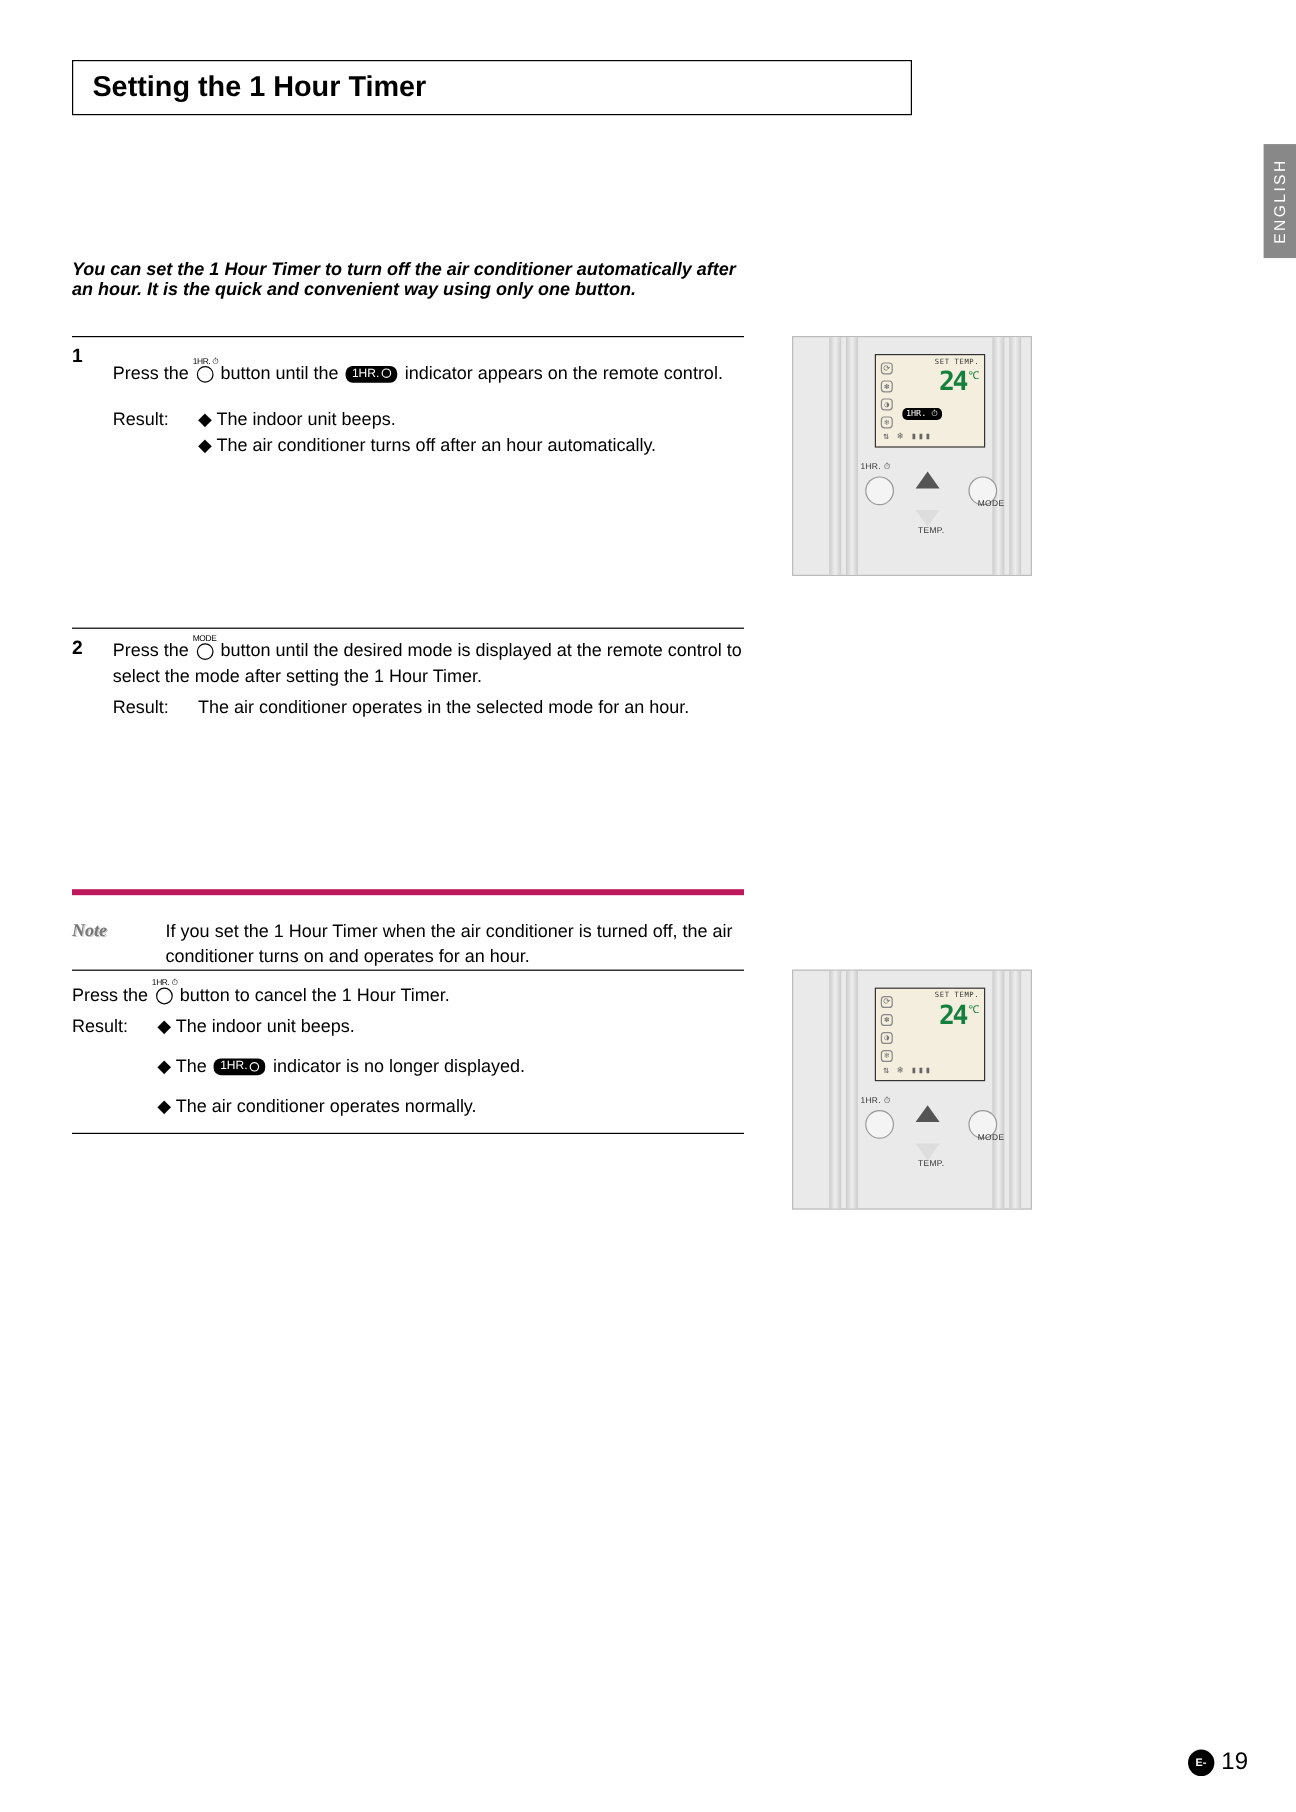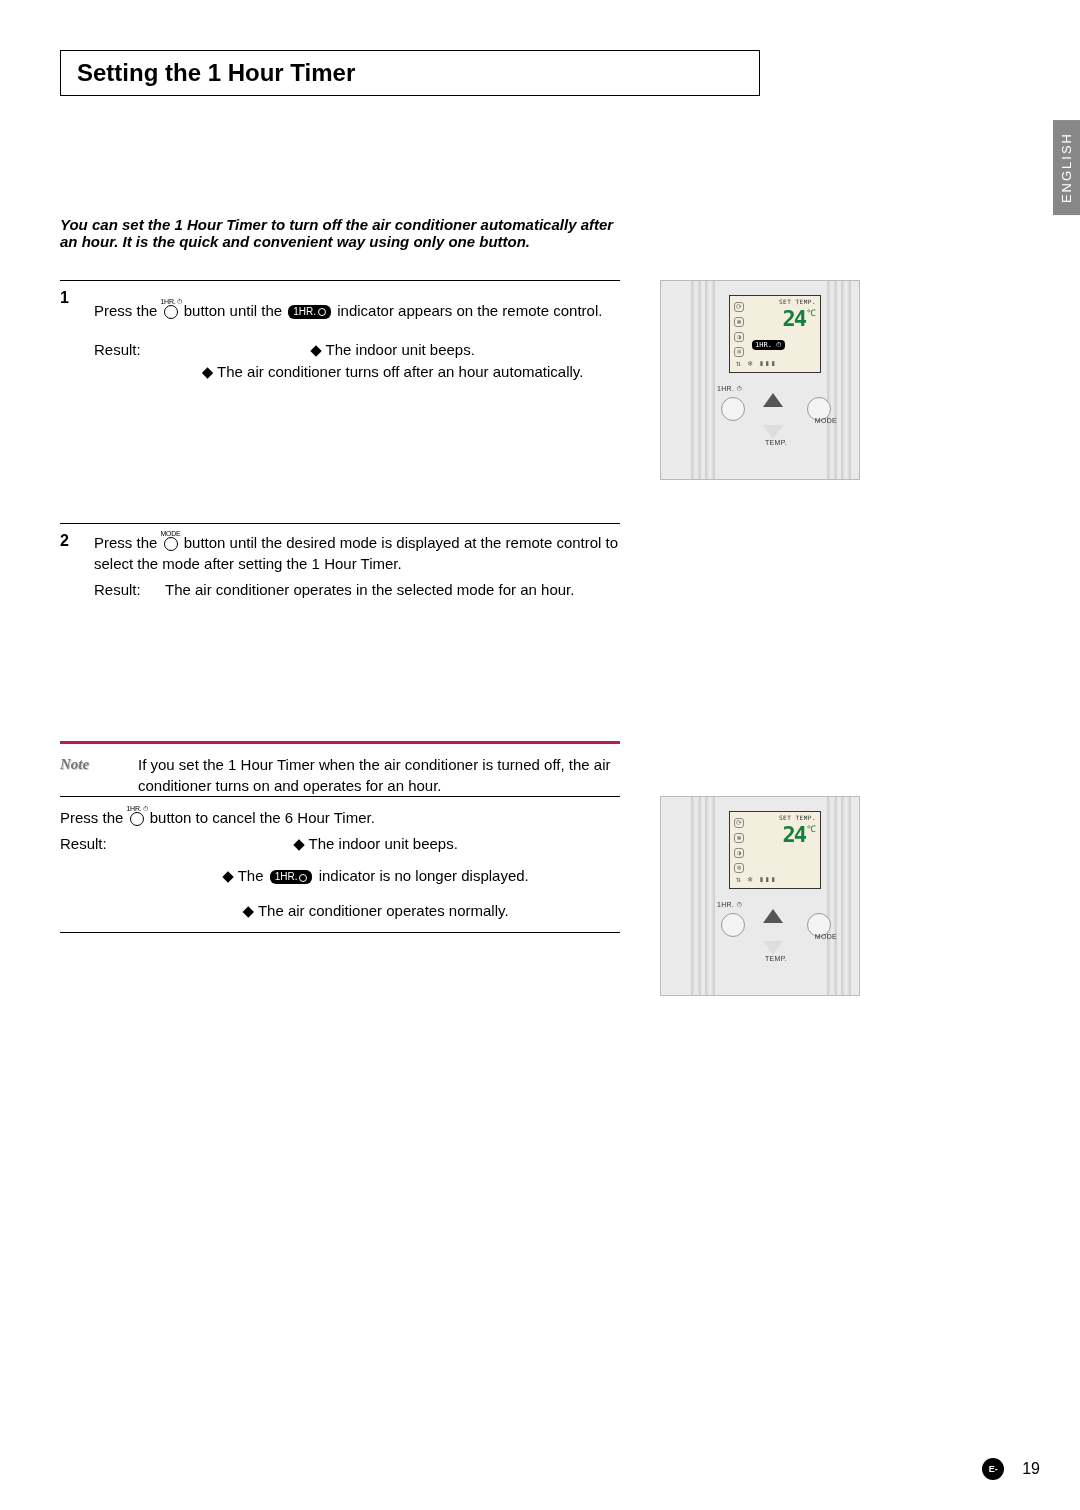--- a/index.html
+++ b/index.html
@@ -56,25 +56,25 @@
     border-top: 1px solid #000;
     padding-top: 8px;
     margin-bottom: 40px;
     display: flex;
     gap: 16px;
   }
   .step-num { font-weight: bold; font-size: 16px; width: 18px; }
   .step-body { flex: 1; font-size: 15px; line-height: 1.45; }
   .result-row { display: flex; gap: 16px; margin-top: 4px; }
   .result-label { width: 55px; }
-  .bullets { flex: 1; text-align: center; }
+  .bullets { flex: 1; }
   .bullets div::before { content: "◆ "; }
   .note-row {
-    border-top: 3px solid #be185d;
-    padding-top: 10px;
+    border-top: 5px solid #be185d;
+    padding-top: 20px;
     display: flex;
     gap: 28px;
     font-size: 15px;
     line-height: 1.4;
   }
   .note-label {
     font-family: Georgia, serif;
     font-style: italic;
     font-weight: bold;
     color: #777;
@@ -177,21 +177,21 @@
     right:40px;
     bottom:30px;
     display:inline-flex;
     align-items:center;
   }
   .page-num .circle{
     background:#000;color:#fff;border-radius:50%;
     width:22px;height:22px;display:inline-flex;align-items:center;justify-content:center;
     font-size:9px;font-weight:bold;
   }
-  .page-num .num{font-size:16px;margin-left:18px;}
+  .page-num .num{font-size:20px;margin-left:6px;}
   .step-separator{height:100px;}
 </style>
 </head>
 <body>
 
 <div class="page">
 
   <div class="lang-tab">ENGLISH</div>
 
   <div class="title-box">
@@ -286,21 +286,21 @@
 
 
   <div class="content-row">
     <div class="left">
       <div class="cancel-block">
         <span>
           <span>Press the </span>
           <span class="inline-btn">
             <span class="inline-btn-label">1HR. ⏱</span>
           </span>
-          <span> button to cancel the 6 Hour Timer.</span>
+          <span> button to cancel the 1 Hour Timer.</span>
         </span>
         <div class="result-row">
           <div class="result-label">Result:</div>
           <div class="bullets">
             <div>The indoor unit beeps.</div>
             <div>
               <span>The </span><span class="badge"><span>1HR.</span><span class="clock"></span></span><span> indicator is no longer displayed.</span>
             </div>
             <div>The air conditioner operates normally.</div>
           </div>

